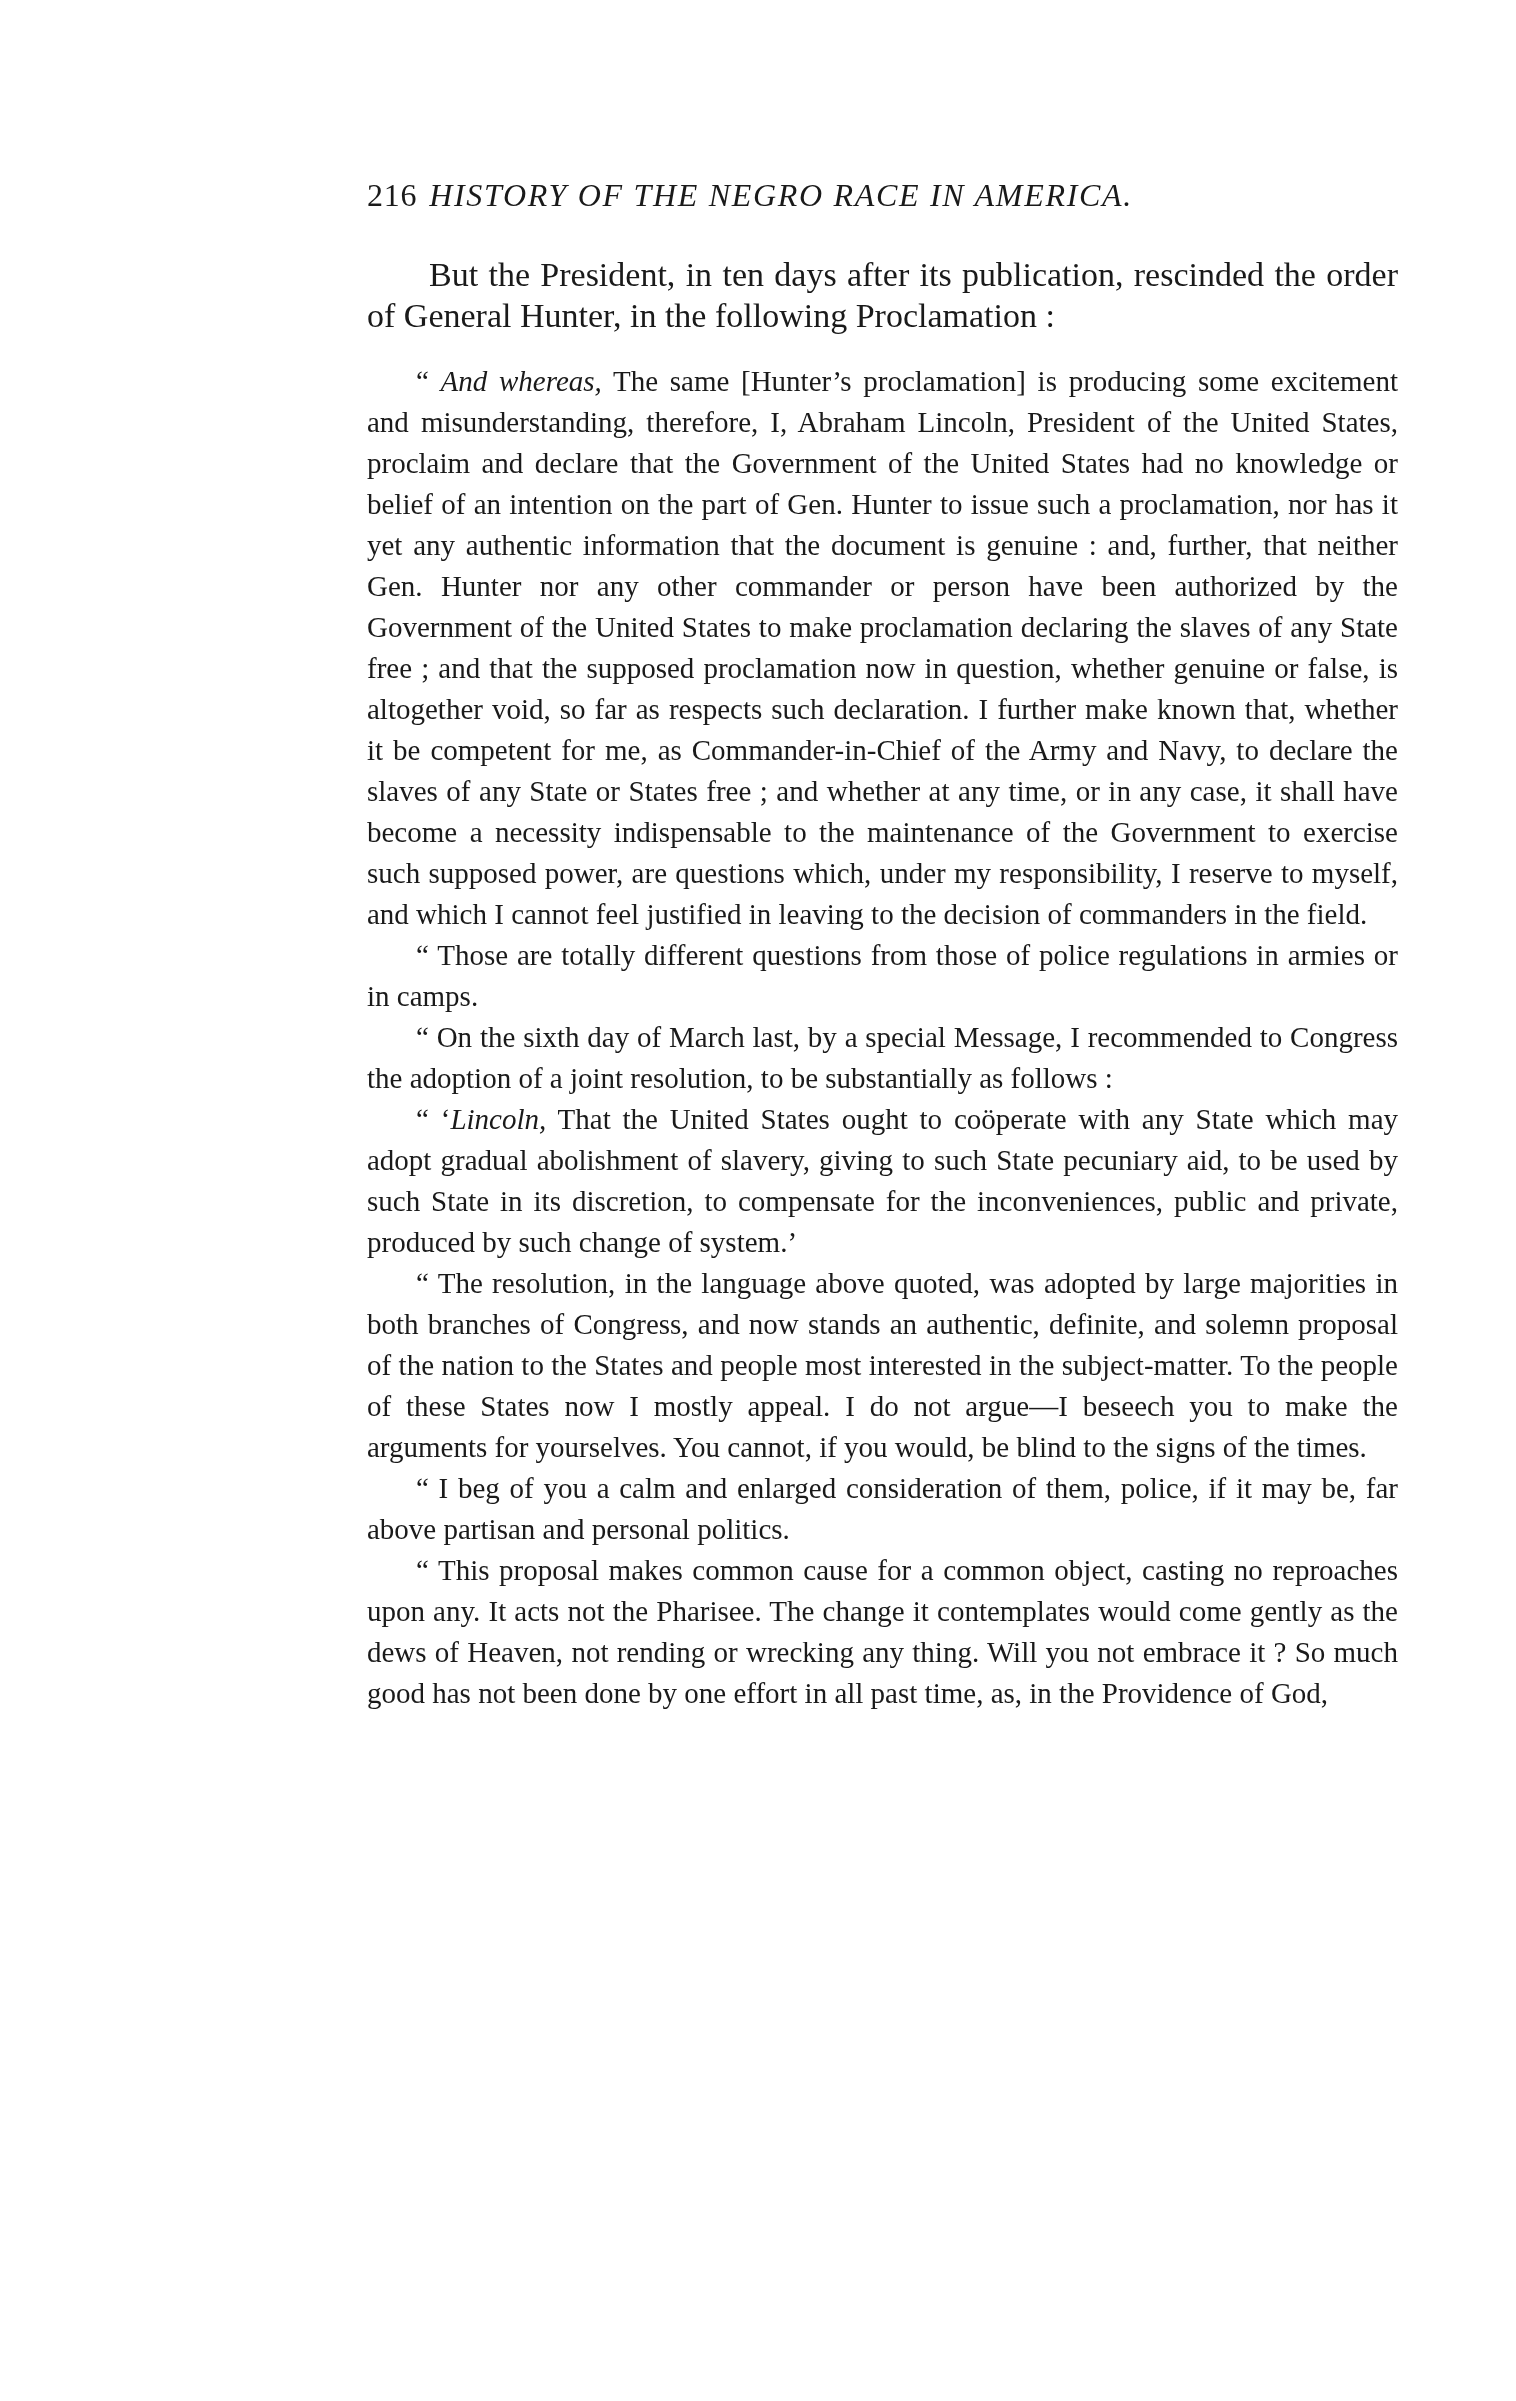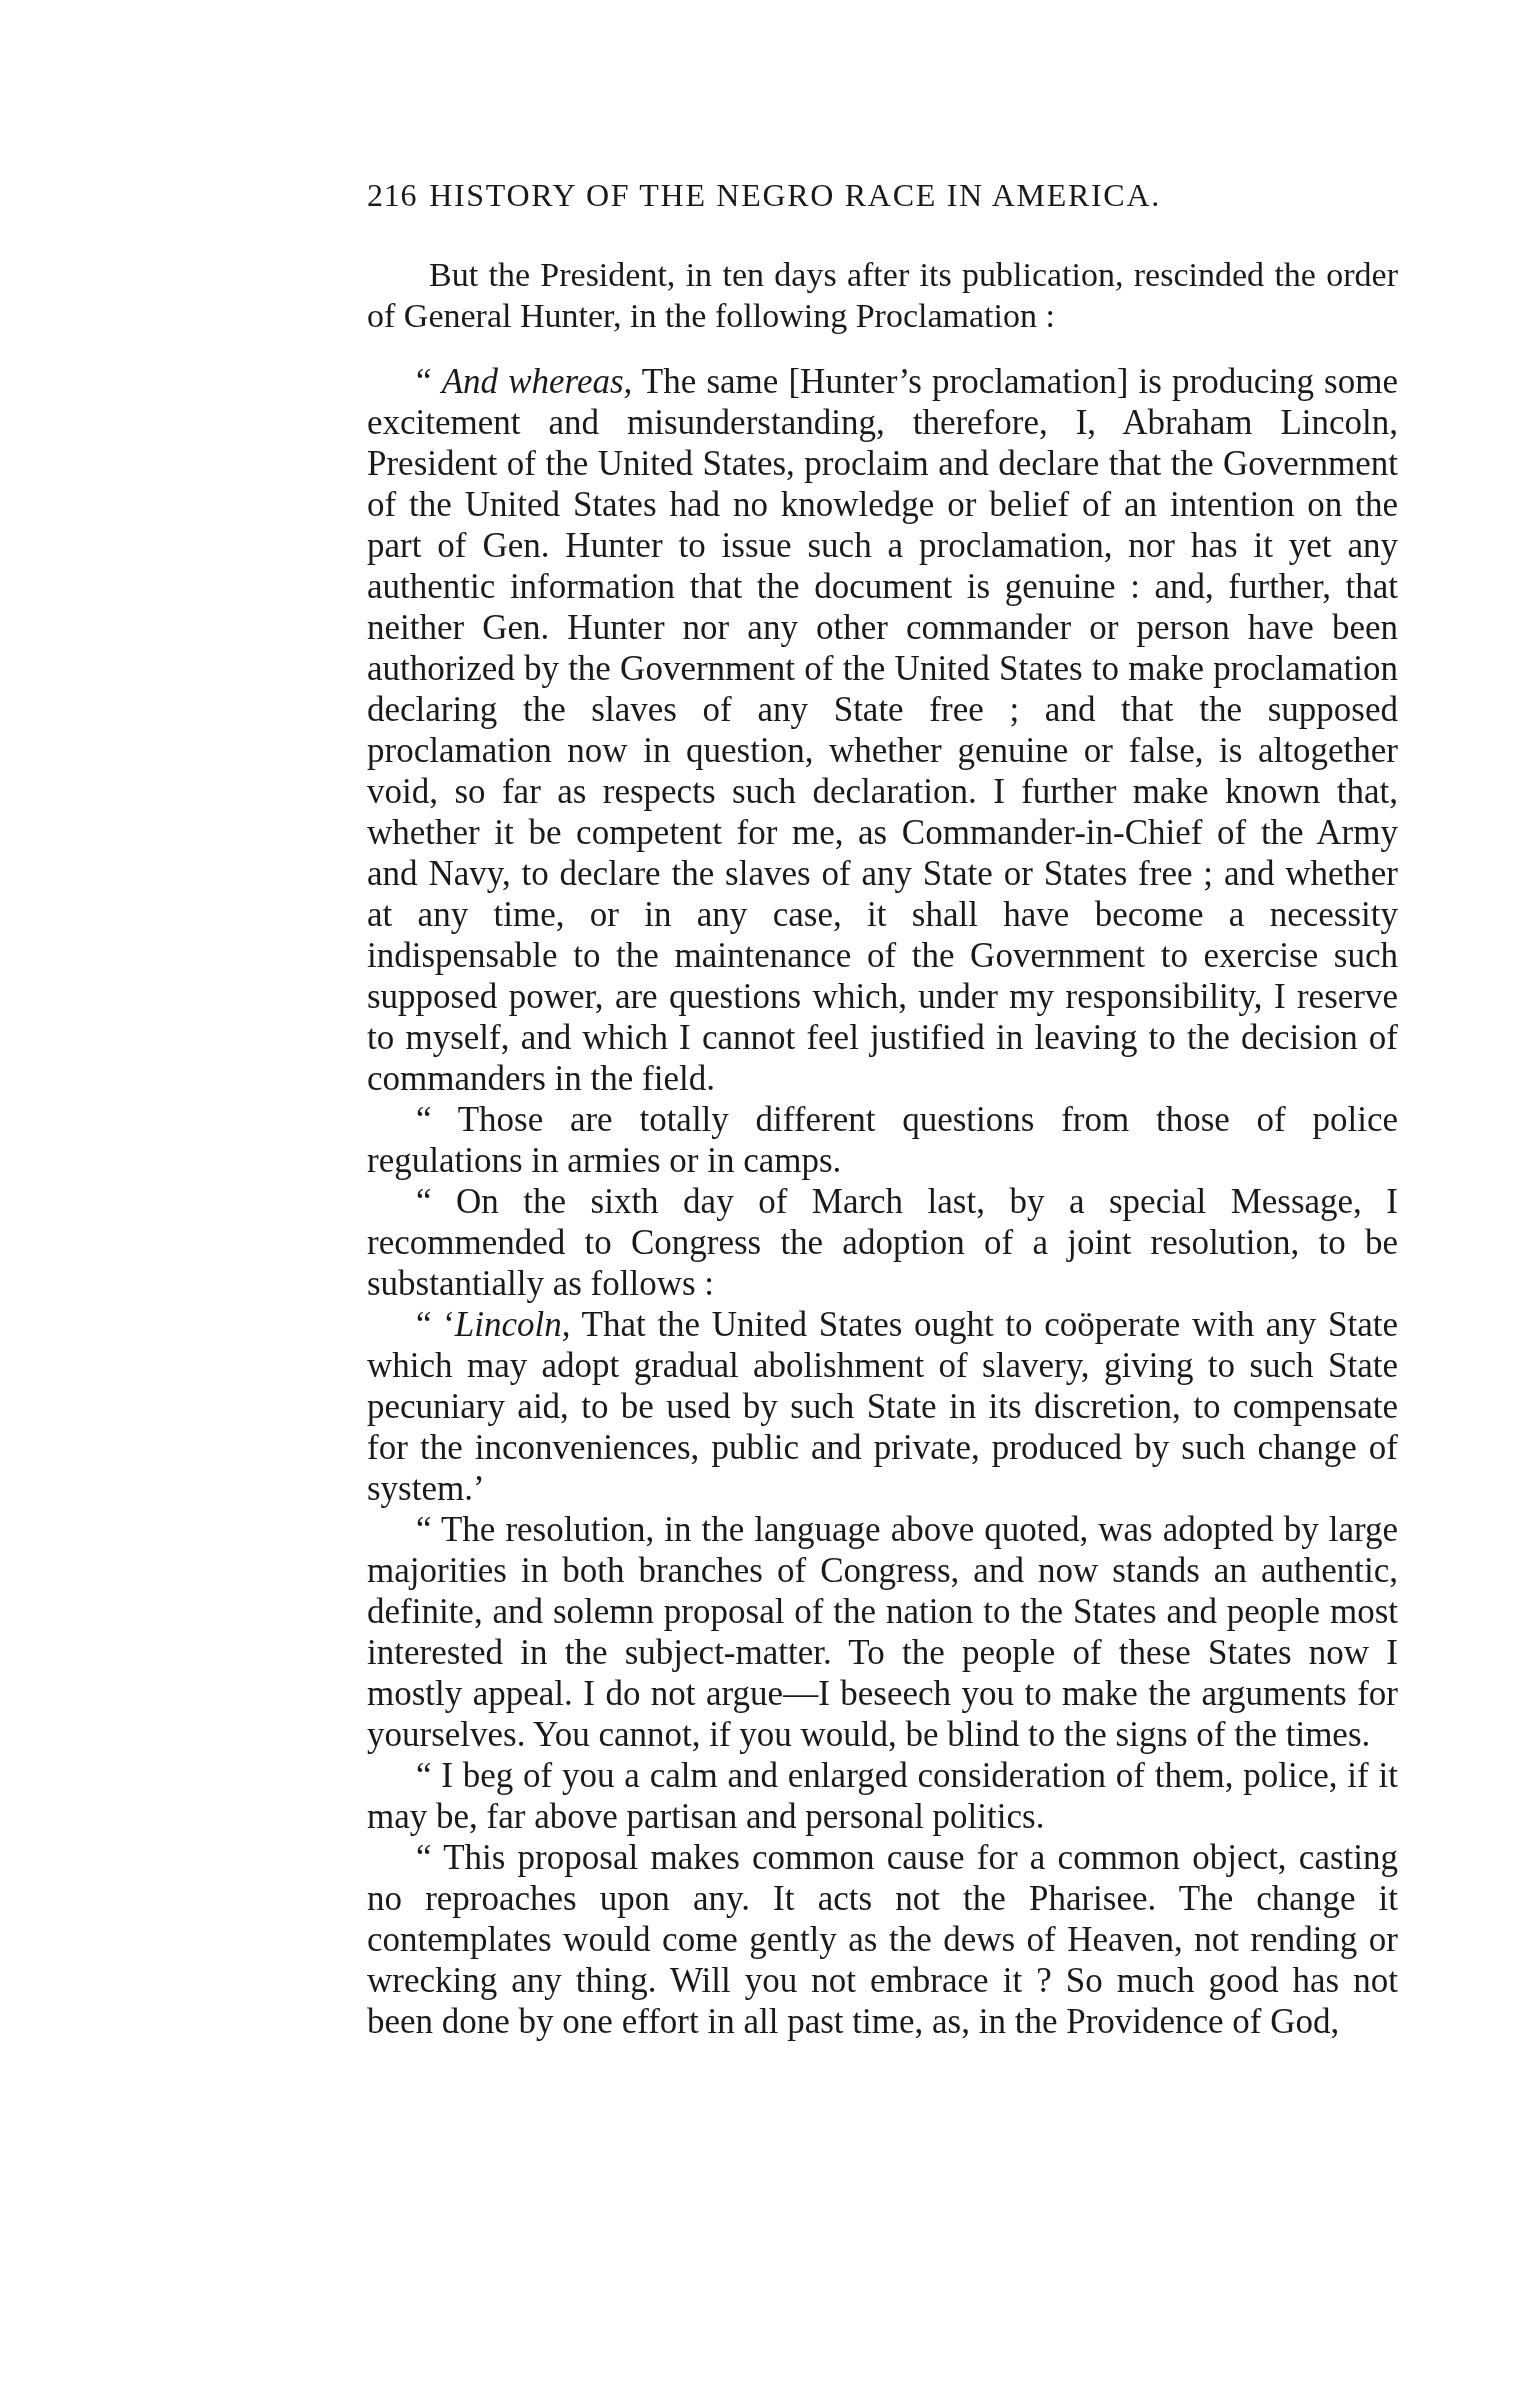--- a/index.html
+++ b/index.html
@@ -28,39 +28,40 @@
       width: 1031px;
       font-size: 32px;
       letter-spacing: 0.8px;
       white-space: nowrap;
     }
     .running-head .page-number {
       font-style: normal;
       margin-right: 11.8px;
     }
     .running-head .title {
+      font-style: italic;
       letter-spacing: 1.7px;
     }
     .intro {
       position: absolute;
       top: 254px;
       left: 0;
       width: 1031px;
       font-size: 34px;
       line-height: 41px;
       text-align: justify;
       text-indent: 62px;
       margin: 0;
     }
     .quote {
       position: absolute;
       top: 361px;
       left: 0;
       width: 1031px;
-      font-size: 35px;
+      font-size: 29px;
       line-height: 41px;
     }
     .quote p {
       margin: 0;
       text-align: justify;
       text-indent: 49px;
       hyphens: manual;
     }
     .quote em { font-style: italic; }
   </style>

